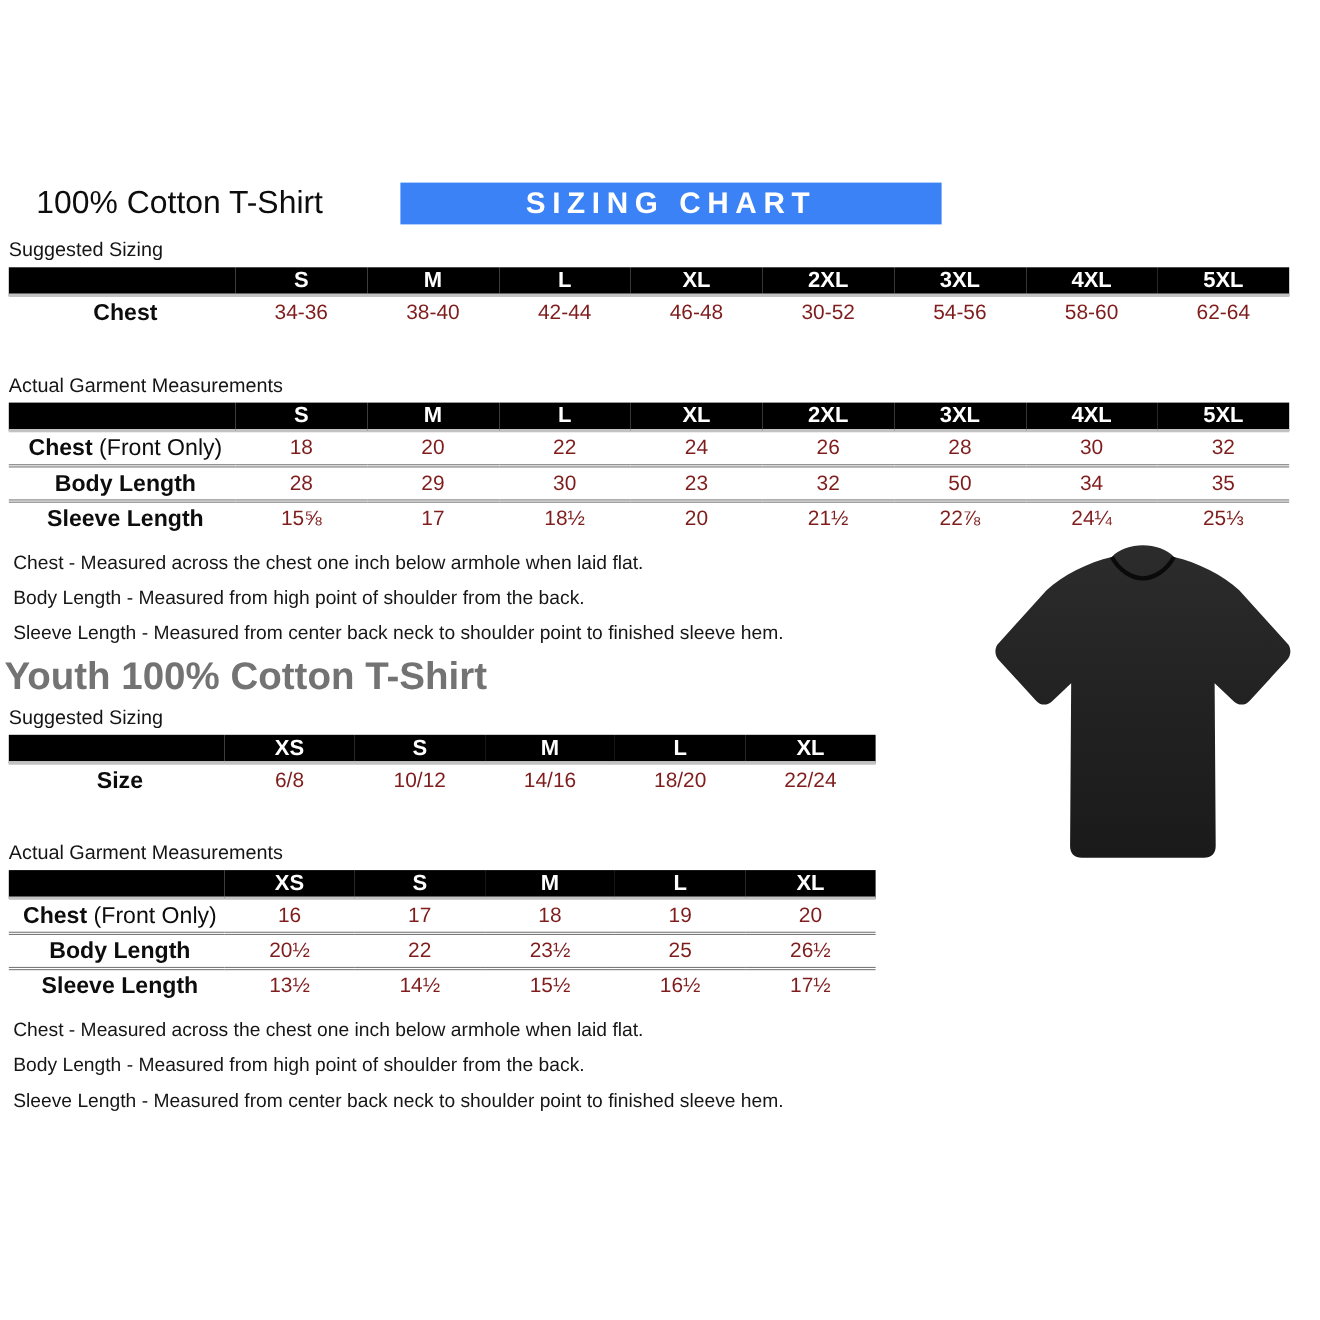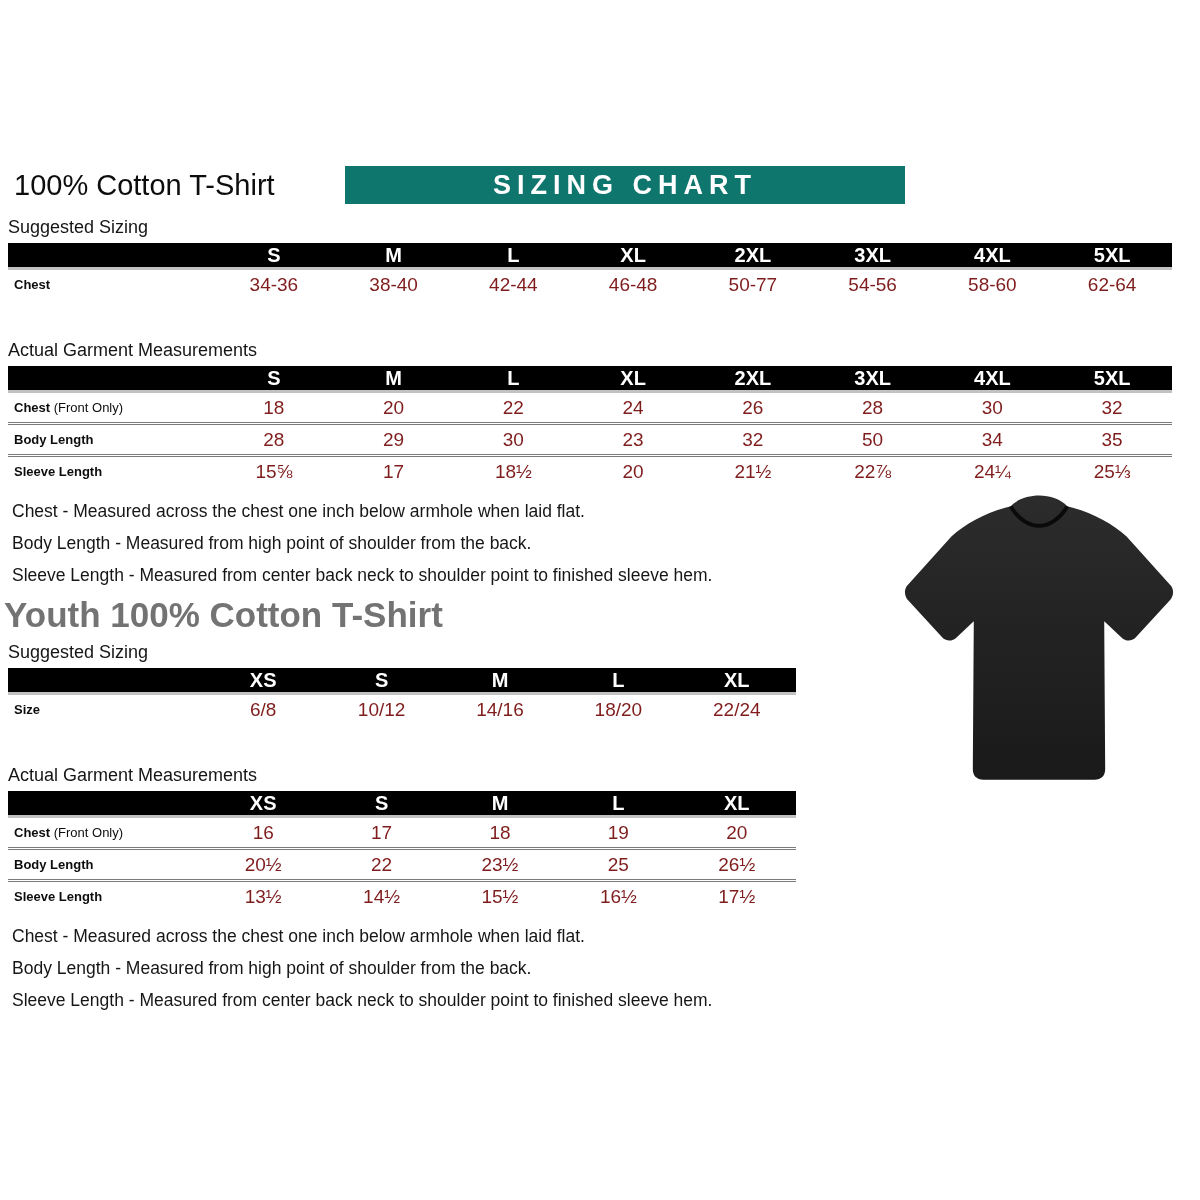--- a/index.html
+++ b/index.html
@@ -1,34 +1,34 @@
 <!DOCTYPE html>
 <html><head>
 <meta charset="utf-8">
 <style>
   html,body{margin:0;padding:0;background:#fff;}
   .page{
     position:relative;width:1200px;height:1200px;background:#ffffff;overflow:hidden;
     font-family:"Liberation Sans","DejaVu Sans",sans-serif;color:#111;
   }
   
-  .header-row{padding-top:166px;display:flex;align-items:flex-start;}
+  .header-row{padding-top:166px;display:flex;align-items:flex-start;margin-left:19px;}
   .main-title{font-size:29px;font-weight:400;line-height:38px;margin:0 0 0 14px;width:331px;white-space:nowrap;color:#0d0d0d;}
-  .banner{width:560px;height:38px;background:#0f766e;color:#fff;font-weight:700;font-size:27px;line-height:39px;text-align:center;letter-spacing:6px;}
+  .banner{width:492px;height:38px;background:#3b82f6;color:#fff;font-weight:700;font-size:27px;line-height:39px;text-align:center;letter-spacing:6px;}
   
   .section-label{font-size:18px;color:#151515;margin:13px 0 5px 8px;}
   
   table{border-collapse:collapse;margin-left:8px;table-layout:fixed;}
   .adult-table{width:1164px;}
   .youth-table{width:788px;}
   .adult-table col.lbl{width:206px;}
   .youth-table col.lbl{width:196px;}
   th,td{padding:0;}
   thead th{background:#000;color:#fff;font-size:20px;font-weight:700;height:24px;border-bottom:3px solid #c2c2c2;text-align:center;}
-  tbody th{text-align:left;font-size:13px;font-weight:700;padding-left:6px;height:29px;white-space:nowrap;color:#0d0d0d;}
+  tbody th{text-align:center;font-size:21px;font-weight:700;padding-left:6px;height:29px;white-space:nowrap;color:#0d0d0d;}
   tbody th .suffix{font-weight:400;margin-top:16px;}
   tbody td{text-align:center;font-size:19px;height:29px;color:#7f1d1d;}
   table.sep tbody tr:not(:first-child) th,
   table.sep tbody tr:not(:first-child) td{border-top:3px double #7a7a7a;}
   
   .notes{margin-top:15px;}
   .notes p{margin:0 16px 11px 12px;font-size:17.5px;color:#161616;}
   
   .youth-title{font-size:35px;font-weight:700;line-height:30px;margin:14px 0 0 4px;color:#737373;}
   .youth-gap{margin-top:12px;}
@@ -72,21 +72,21 @@
         <th>5XL</th>
       </tr>
     </thead>
     <tbody>
       <tr>
         <th><span>Chest</span><span class="suffix"></span></th>
         <td>34-36</td>
         <td>38-40</td>
         <td>42-44</td>
         <td>46-48</td>
-        <td>50-77</td>
+        <td>30-52</td>
         <td>54-56</td>
         <td>58-60</td>
         <td>62-64</td>
       </tr>
     </tbody>
   </table>
 
   <div class="section-label actual-gap">Actual Garment Measurements</div>
   <table class="adult-table sep">
     <colgroup>

